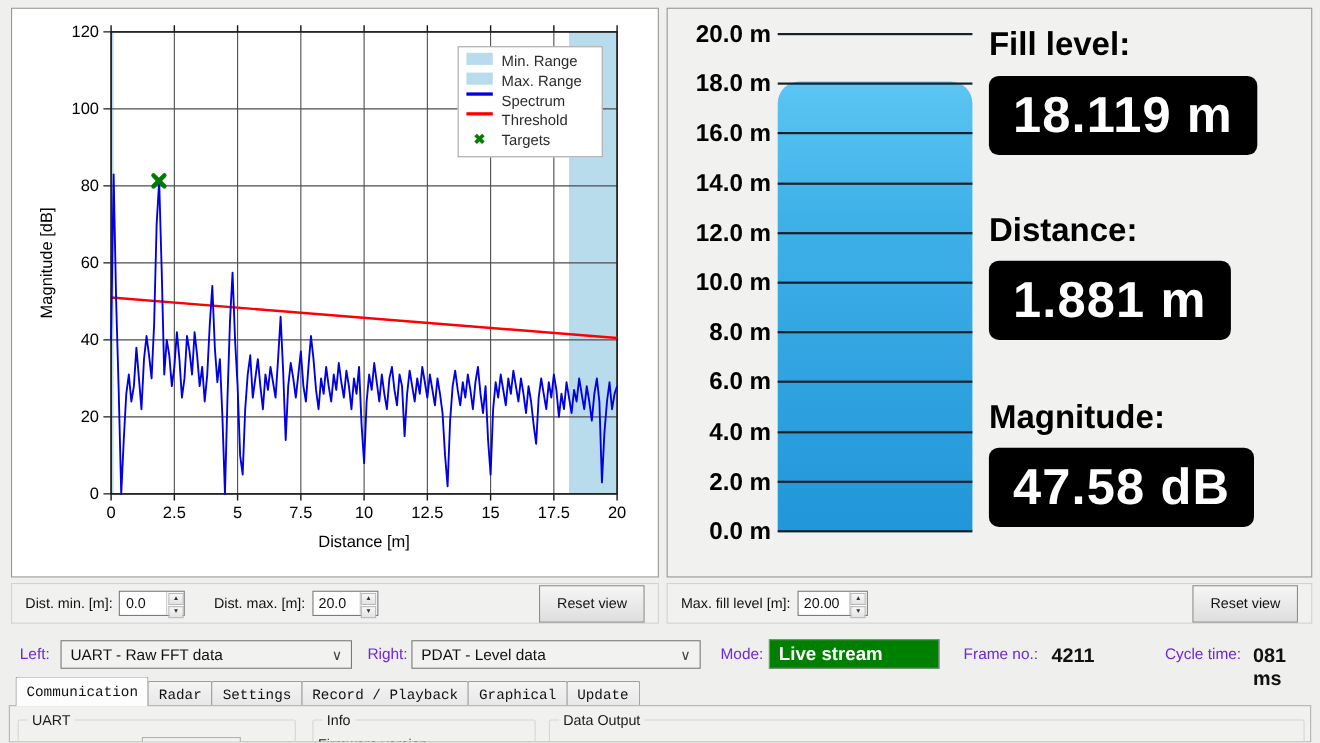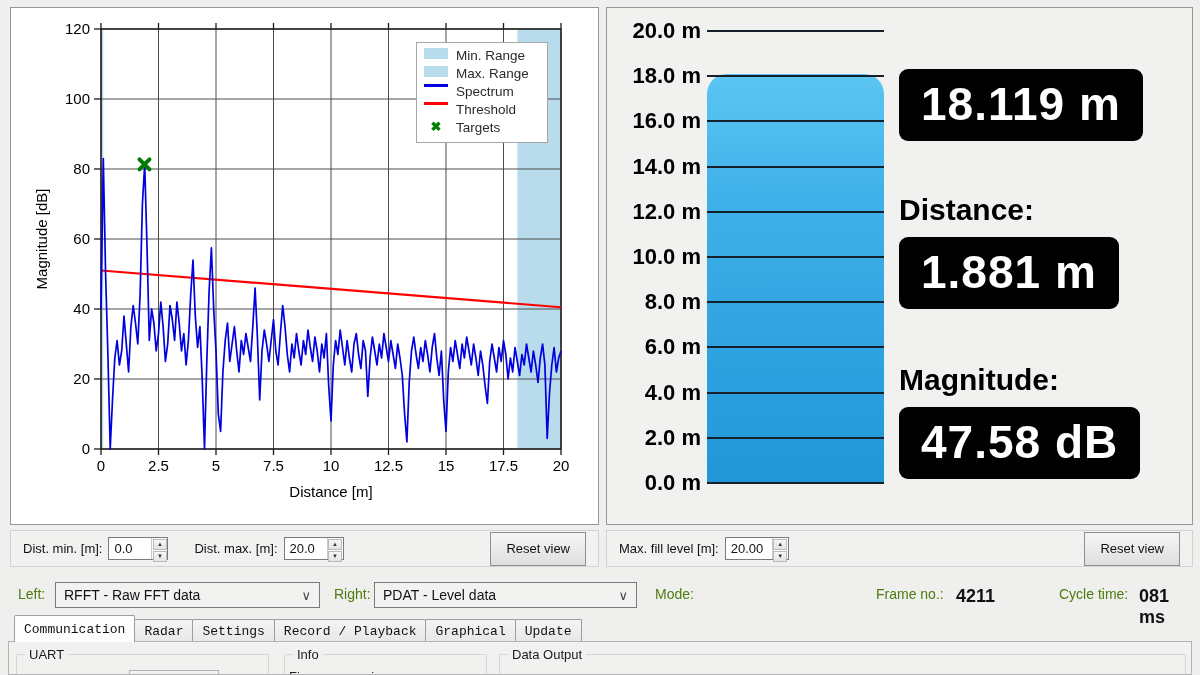--- a/index.html
+++ b/index.html
@@ -42,21 +42,21 @@
   .gauge-tick-label { position:absolute; left:6px; width:88px; text-align:right;
                       font-size:22px; font-weight:bold; color:#000; }
   #tank-fill { position:absolute; left:100px; width:177px; border-radius:20px 20px 0 0;
                background:linear-gradient(180deg,#5cc6f3 0%,#3fb1e9 30%,#2196d8 100%); }
   .readout-label { position:absolute; left:292px; font-size:30px; font-weight:bold; color:#000; white-space:nowrap; }
   .readout-box { position:absolute; left:292px; background:#000; color:#fff; font-size:46px; font-weight:bold;
                  padding:8px 22px 10px 22px; border-radius:9px; white-space:nowrap; letter-spacing:1px; }
 
   
   #mode-bar { position:absolute; left:0; top:577px; width:1200px; height:36px; }
-  #mode-bar .lbl { position:absolute; font-size:14px; color:#4d7c0f; top:9px; }
+  #mode-bar .lbl { position:absolute; font-size:14px; color:#6d28d9; top:9px; }
   .combo { position:absolute; top:5px; height:26px; background:#f2f2f1; border:1px solid #7a7a7a;
            display:flex; align-items:center; padding:0 8px; }
   .combo .combo-value { font-size:14px; color:#111; flex:1; white-space:nowrap; overflow:hidden; }
   .combo .chev { font-size:13px; color:#444; margin-left:6px; }
   #mode-box { position:absolute; left:699px; top:4px; width:155px; height:27px; border:1px solid #8a8a8a;
               background:#008000; color:#fff; font-size:17px; font-weight:bold; padding:3px 0 0 8px; }
   .status-val { position:absolute; top:9px; font-size:18px; font-weight:600; color:#111; }
 
   
   #tab-bar { position:absolute; left:8px; top:615px; height:27px; display:flex; align-items:flex-end; padding-left:6px;font-family:Liberation Mono, monospace; }
@@ -226,20 +226,21 @@
       <div class="gauge-tick-line" style="top: 338.4px;"></div>
       <div class="gauge-tick-label" style="top: 326.4px;">6.0 m</div>
       <div class="gauge-tick-line" style="top: 383.6px;"></div>
       <div class="gauge-tick-label" style="top: 371.6px;">4.0 m</div>
       <div class="gauge-tick-line" style="top: 428.8px;"></div>
       <div class="gauge-tick-label" style="top: 416.8px;">2.0 m</div>
       <div class="gauge-tick-line" style="top: 474px;"></div>
       <div class="gauge-tick-label" style="top: 462px;">0.0 m</div>
     </div>
 
+  <div class="readout-label" style="top:16px;">Fill level:</div>
   <div class="readout-box" style="top:61px;">18.119 m</div>
   <div class="readout-label" style="top:185px;">Distance:</div>
   <div class="readout-box" style="top:229px;">1.881 m</div>
   <div class="readout-label" style="top:355px;">Magnitude:</div>
   <div class="readout-box" style="top:399px;">47.58 dB</div>
 </div>
 
 <div class="ctrl-bar" id="gauge-ctrl">
   <span class="ctrl-label">Max. fill level [m]:</span>
   <span class="spin">
@@ -248,29 +249,30 @@
         <span>▲</span>
         <span>▼</span>
       </span>
   </span>
   <button class="btn">Reset view</button>
 </div>
 
 <div id="mode-bar">
   <span class="lbl" style="left:18px;">Left:</span>
   <div class="combo" style="left:55px; width:265px;">
-    <span class="combo-value">RFFT - Raw FFT data</span>
+    <span class="combo-value">UART - Raw FFT data</span>
     <span class="chev">∨</span>
   </div>
   <span class="lbl" style="left:334px;">Right:</span>
   <div class="combo" style="left:374px; width:263px;">
     <span class="combo-value">PDAT - Level data</span>
     <span class="chev">∨</span>
   </div>
   <span class="lbl" style="left:655px;">Mode:</span>
+  <div id="mode-box" style="background: rgb(0, 128, 0);">Live stream</div>
   <span class="lbl" style="left:876px;">Frame no.:</span>
   <span class="status-val" style="left:956px;">4211</span>
   <span class="lbl" style="left:1059px;">Cycle time:</span>
   <span class="status-val" style="left:1139px;">081 ms</span>
 </div>
 
 <div id="tab-bar">
     <div class="tab active">Communication</div>
     <div class="tab">Radar</div>
     <div class="tab">Settings</div>

